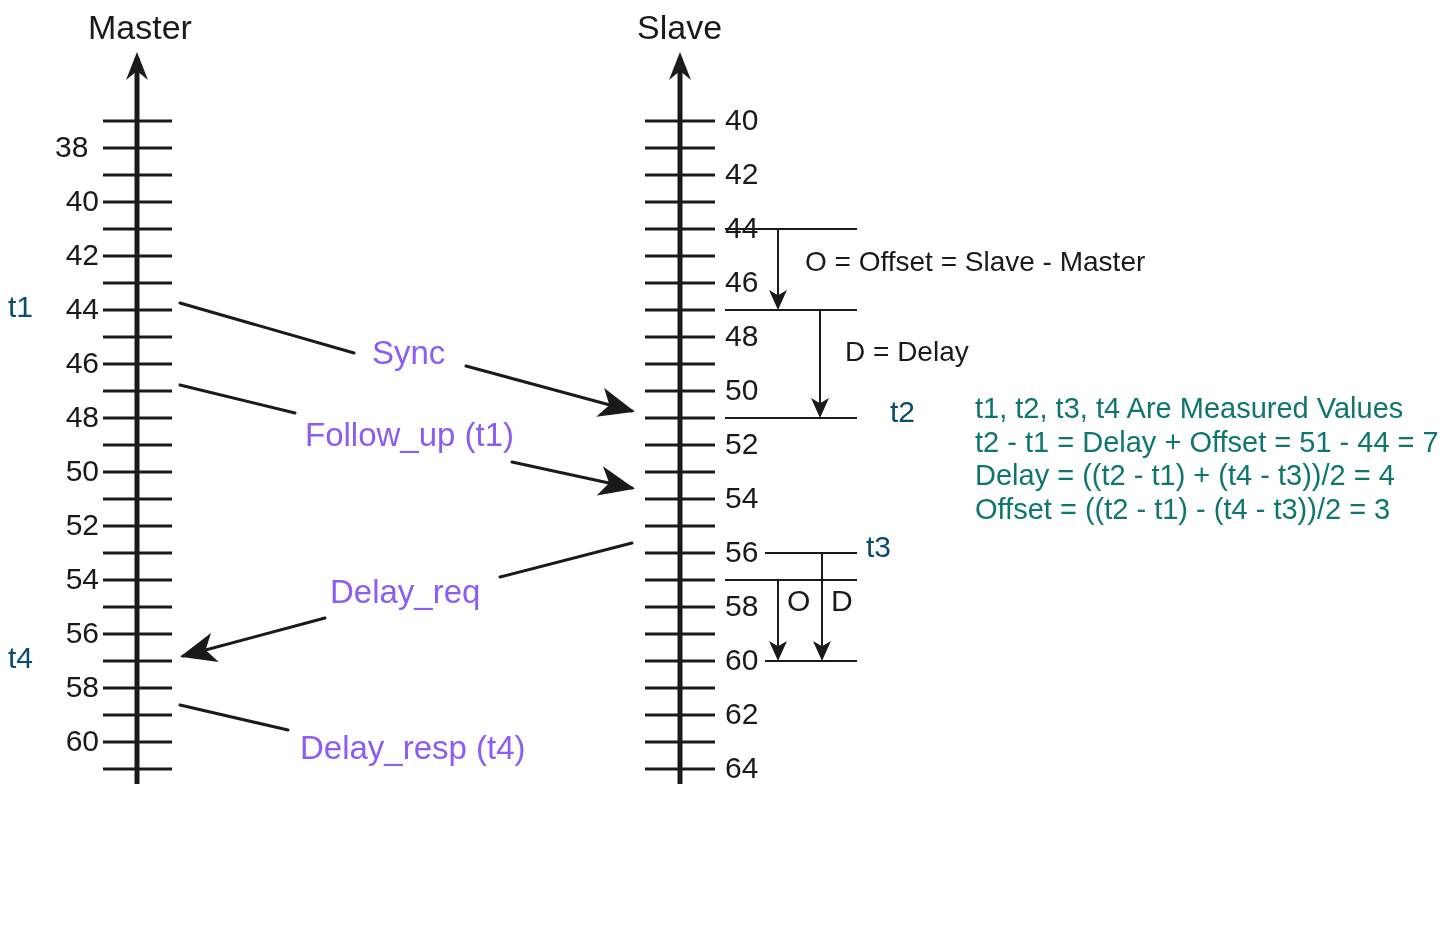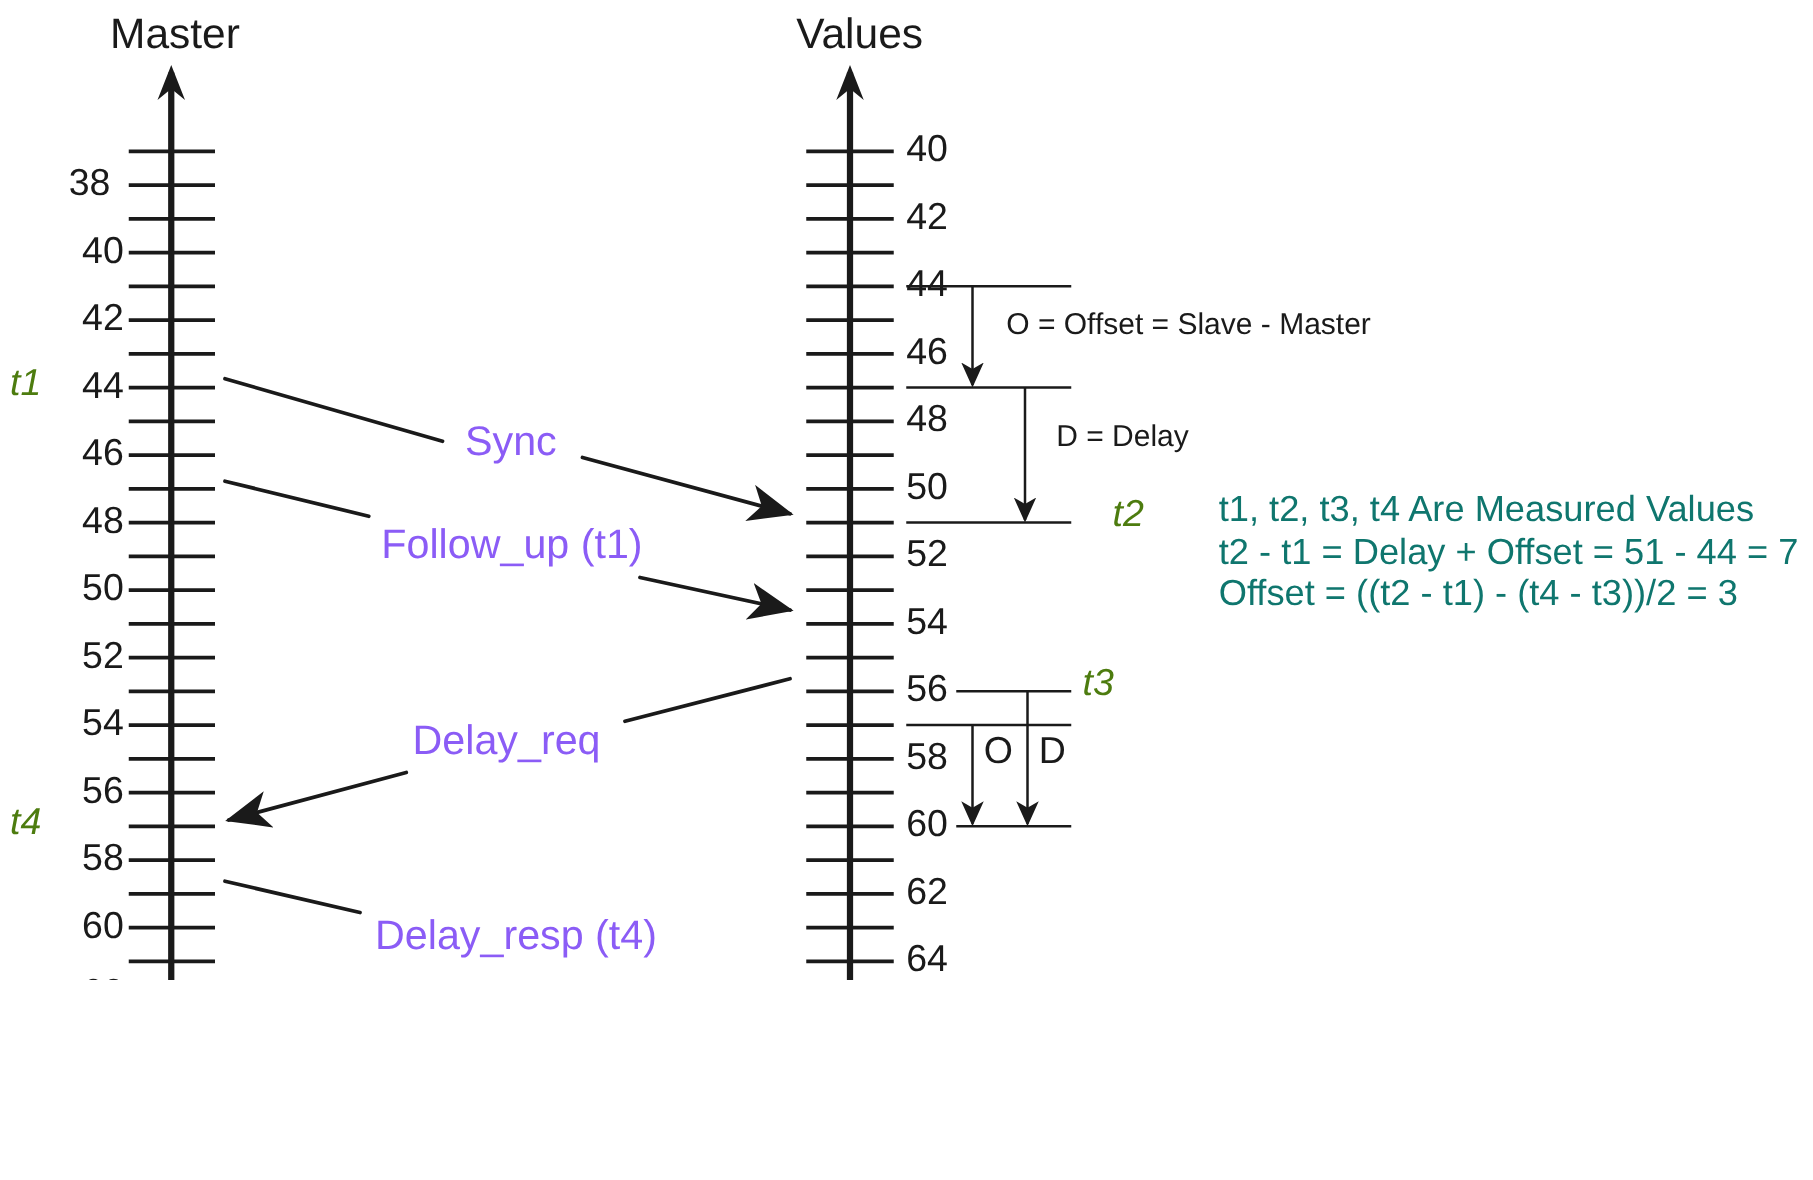--- a/index.html
+++ b/index.html
@@ -36,36 +36,35 @@
     font-size: 30px;
     font-family: "Liberation Sans", sans-serif;
     color: #1a1a1a;
     white-space: nowrap;
     line-height: 1;
   }
   .t-marker {
     position: absolute;
     font-size: 30px;
     font-family: "Liberation Sans", sans-serif;
-    color: #4d7c0f;
-    white-space: nowrap;
-    line-height: 1;
-    font-style: italic;
+    color: #0c4a6e;
+    white-space: nowrap;
+    line-height: 1;
   }
   .msg-label {
     position: absolute;
     font-size: 33px;
     font-family: "Liberation Sans", sans-serif;
     color: #8b5cf6;
     white-space: nowrap;
     line-height: 1;
   }
   .annot-label {
     position: absolute;
-    font-size: 24px;
+    font-size: 28px;
     font-family: "Liberation Sans", sans-serif;
     color: #1a1a1a;
     white-space: nowrap;
     line-height: 1;
   }
   .od-label {
     position: absolute;
     font-size: 30px;
     font-family: "Liberation Sans", sans-serif;
     color: #1a1a1a;
@@ -194,21 +193,21 @@
         <line x1="820" y1="310" x2="820" y2="416" stroke="#1a1a1a" stroke-width="2" marker-end="url(#arrowAnnot)"></line>
         <line x1="765" y1="553" x2="857" y2="553" stroke="#1a1a1a" stroke-width="2"></line>
         <line x1="725" y1="580" x2="857" y2="580" stroke="#1a1a1a" stroke-width="2"></line>
         <line x1="765" y1="661" x2="857" y2="661" stroke="#1a1a1a" stroke-width="2"></line>
         <line x1="778" y1="580" x2="778" y2="659" stroke="#1a1a1a" stroke-width="2" marker-end="url(#arrowAnnot)"></line>
         <line x1="822" y1="553" x2="822" y2="659" stroke="#1a1a1a" stroke-width="2" marker-end="url(#arrowAnnot)"></line>
       </g>
   </svg>
 
   <div class="axis-title" id="master-title" style="left: 88px; top: 8px;">Master</div>
-  <div class="axis-title" id="slave-title" style="left: 637px; top: 8px;">Values</div>
+  <div class="axis-title" id="slave-title" style="left: 637px; top: 8px;">Slave</div>
 
   <div id="master-tick-labels">
       <div class="tick-label" style="left: 55px; top: 132px; width: 44px; text-align: left;">38</div>
       <div class="tick-label" style="left: 55px; top: 186px; width: 44px; text-align: right;">40</div>
       <div class="tick-label" style="left: 55px; top: 240px; width: 44px; text-align: right;">42</div>
       <div class="tick-label" style="left: 55px; top: 294px; width: 44px; text-align: right;">44</div>
       <div class="tick-label" style="left: 55px; top: 348px; width: 44px; text-align: right;">46</div>
       <div class="tick-label" style="left: 55px; top: 402px; width: 44px; text-align: right;">48</div>
       <div class="tick-label" style="left: 55px; top: 456px; width: 44px; text-align: right;">50</div>
       <div class="tick-label" style="left: 55px; top: 510px; width: 44px; text-align: right;">52</div>
@@ -251,18 +250,19 @@
   <div id="annotation-labels">
       <div class="annot-label" style="left: 805px; top: 248px;">O = Offset = Slave - Master</div>
       <div class="annot-label" style="left: 845px; top: 338px;">D = Delay</div>
       <div class="od-label" style="left: 787px; top: 586px;">O</div>
       <div class="od-label" style="left: 831px; top: 586px;">D</div>
     </div>
 
   <div id="formula-block">
       <div>t1, t2, t3, t4 Are Measured Values</div>
       <div>t2 - t1 = Delay + Offset = 51 - 44 = 7</div>
+      <div>Delay = ((t2 - t1) + (t4 - t3))/2 = 4</div>
       <div>Offset = ((t2 - t1) - (t4 - t3))/2 = 3</div>
     </div>
 
   <div id="figure-code">OSSG732</div>
 
 </div>
 
 </body></html>

